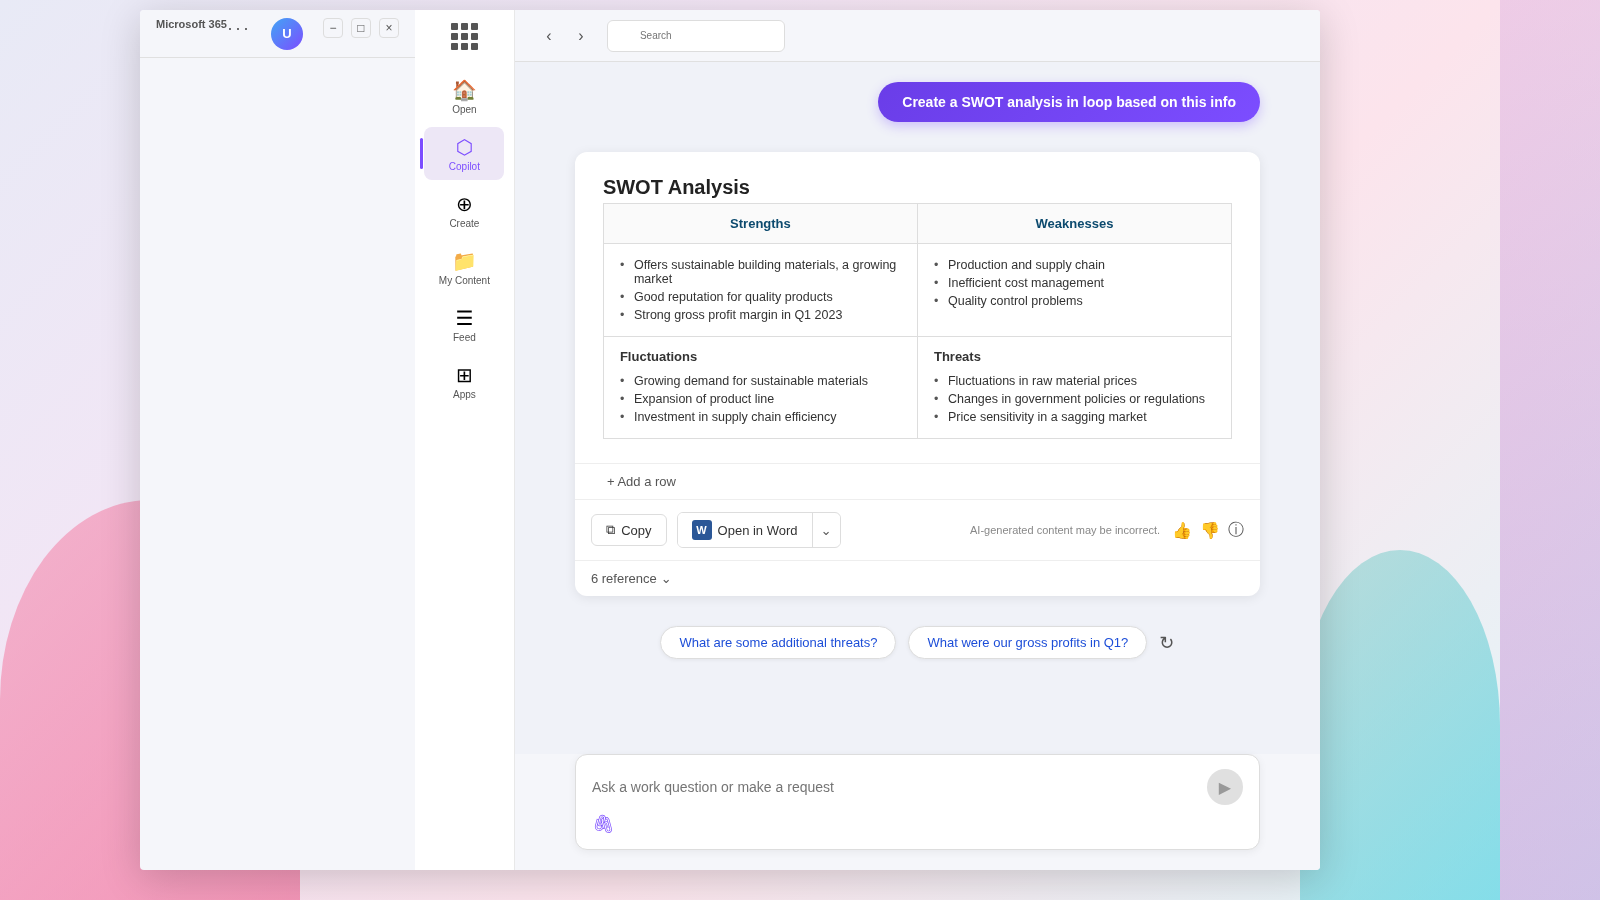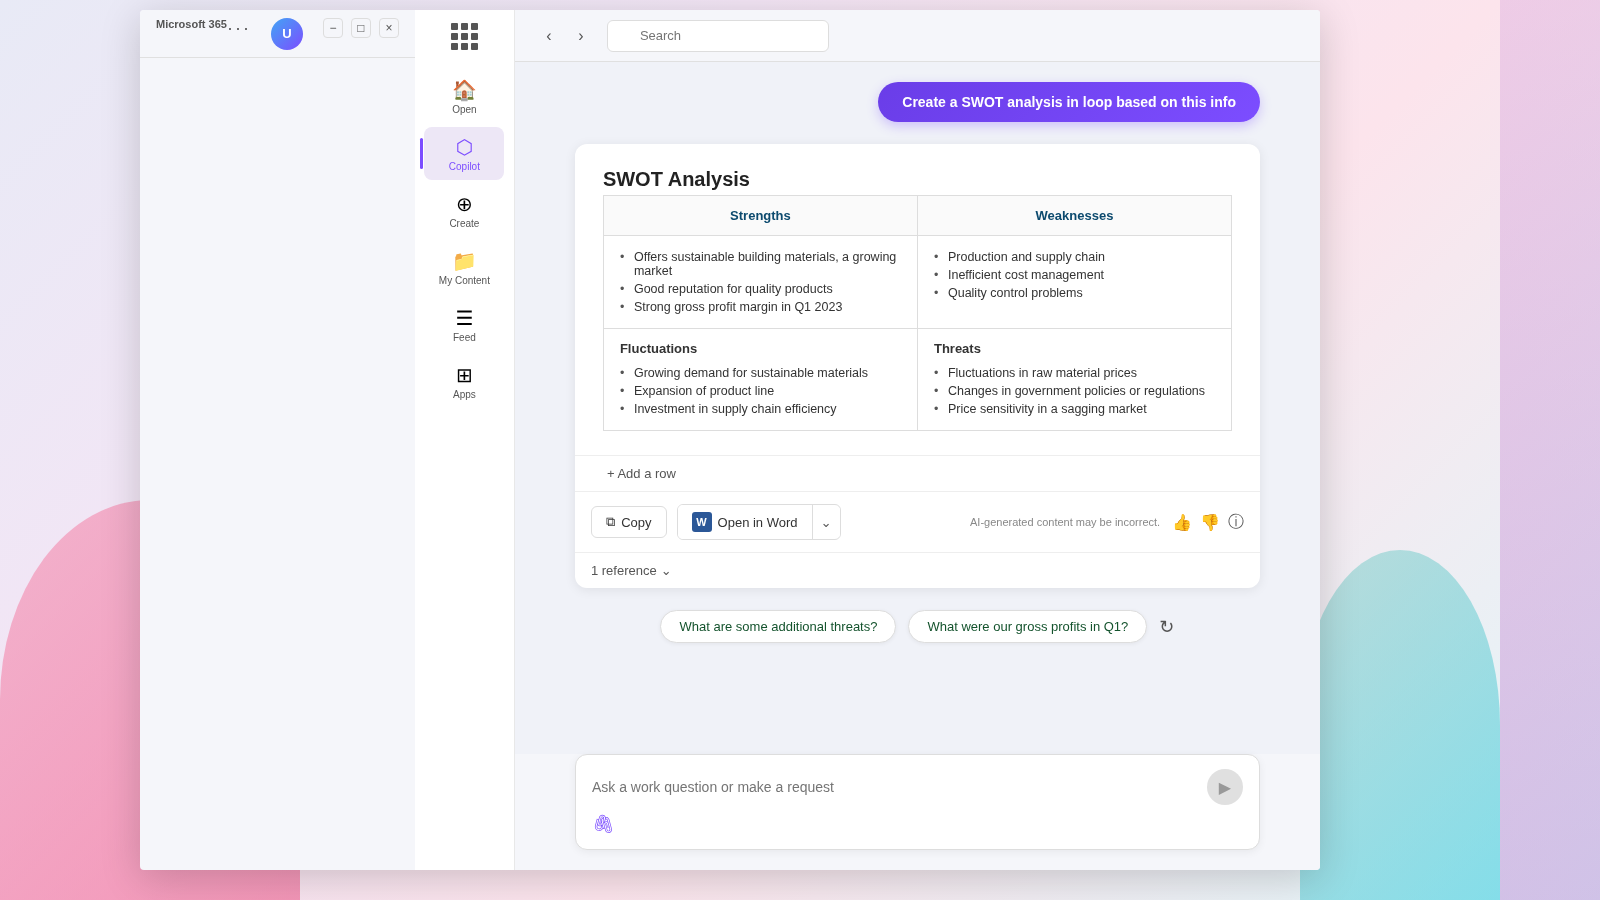--- a/index.html
+++ b/index.html
@@ -193,21 +193,21 @@
       color: #555;
     }
     .search-bar {
       flex: 1;
       max-width: 400px;
       height: 32px;
       border: 1px solid #ddd;
       border-radius: 6px;
       padding: 0 12px 0 32px;
       background: white;
-      font-size: 13px;
+      font-size: 10px;
       color: #333;
       position: relative;
     }
     .search-wrapper {
       position: relative;
       flex: 1;
       max-width: 400px;
     }
     .search-icon-pos {
       position: absolute;
@@ -218,21 +218,21 @@
       color: #888;
     }
 
     
     .copilot-area {
       flex: 1;
       overflow-y: auto;
       padding: 20px 60px;
       display: flex;
       flex-direction: column;
-      gap: 12px;
+      gap: 20px;
       background: #f0f2f8;
     }
 
     
     .swot-button-row {
       display: flex;
       justify-content: flex-end;
       margin-bottom: 10px;
     }
     .swot-btn {
@@ -417,21 +417,21 @@
       justify-content: center;
       align-items: center;
       padding: 10px 0;
     }
     .suggestion-chip {
       background: white;
       border: 1px solid #ddd;
       border-radius: 20px;
       padding: 8px 18px;
       font-size: 13px;
-      color: #14532d;
+      color: #1d4ed8;
       cursor: pointer;
       box-shadow: 0 1px 4px rgba(0,0,0,0.06);
     }
     .refresh-btn {
       background: none;
       border: none;
       cursor: pointer;
       font-size: 18px;
       color: #555;
     }
@@ -642,21 +642,21 @@
               <div class="feedback-icons">
                 <button class="feedback-btn">👍</button>
                 <button class="feedback-btn">👎</button>
                 <button class="feedback-btn">ⓘ</button>
               </div>
             </div>
           </div>
 
           <div class="reference-row">
             <button class="reference-btn">
-              <span>1 reference</span>
+              <span>6 reference</span>
               <span>⌄</span>
             </button>
           </div>
         </div>
 
         <div class="suggestion-row">
           <button class="suggestion-chip">What are some additional threats?</button>
           <button class="suggestion-chip">What were our gross profits in Q1?</button>
           <button class="refresh-btn">↻</button>
         </div>

